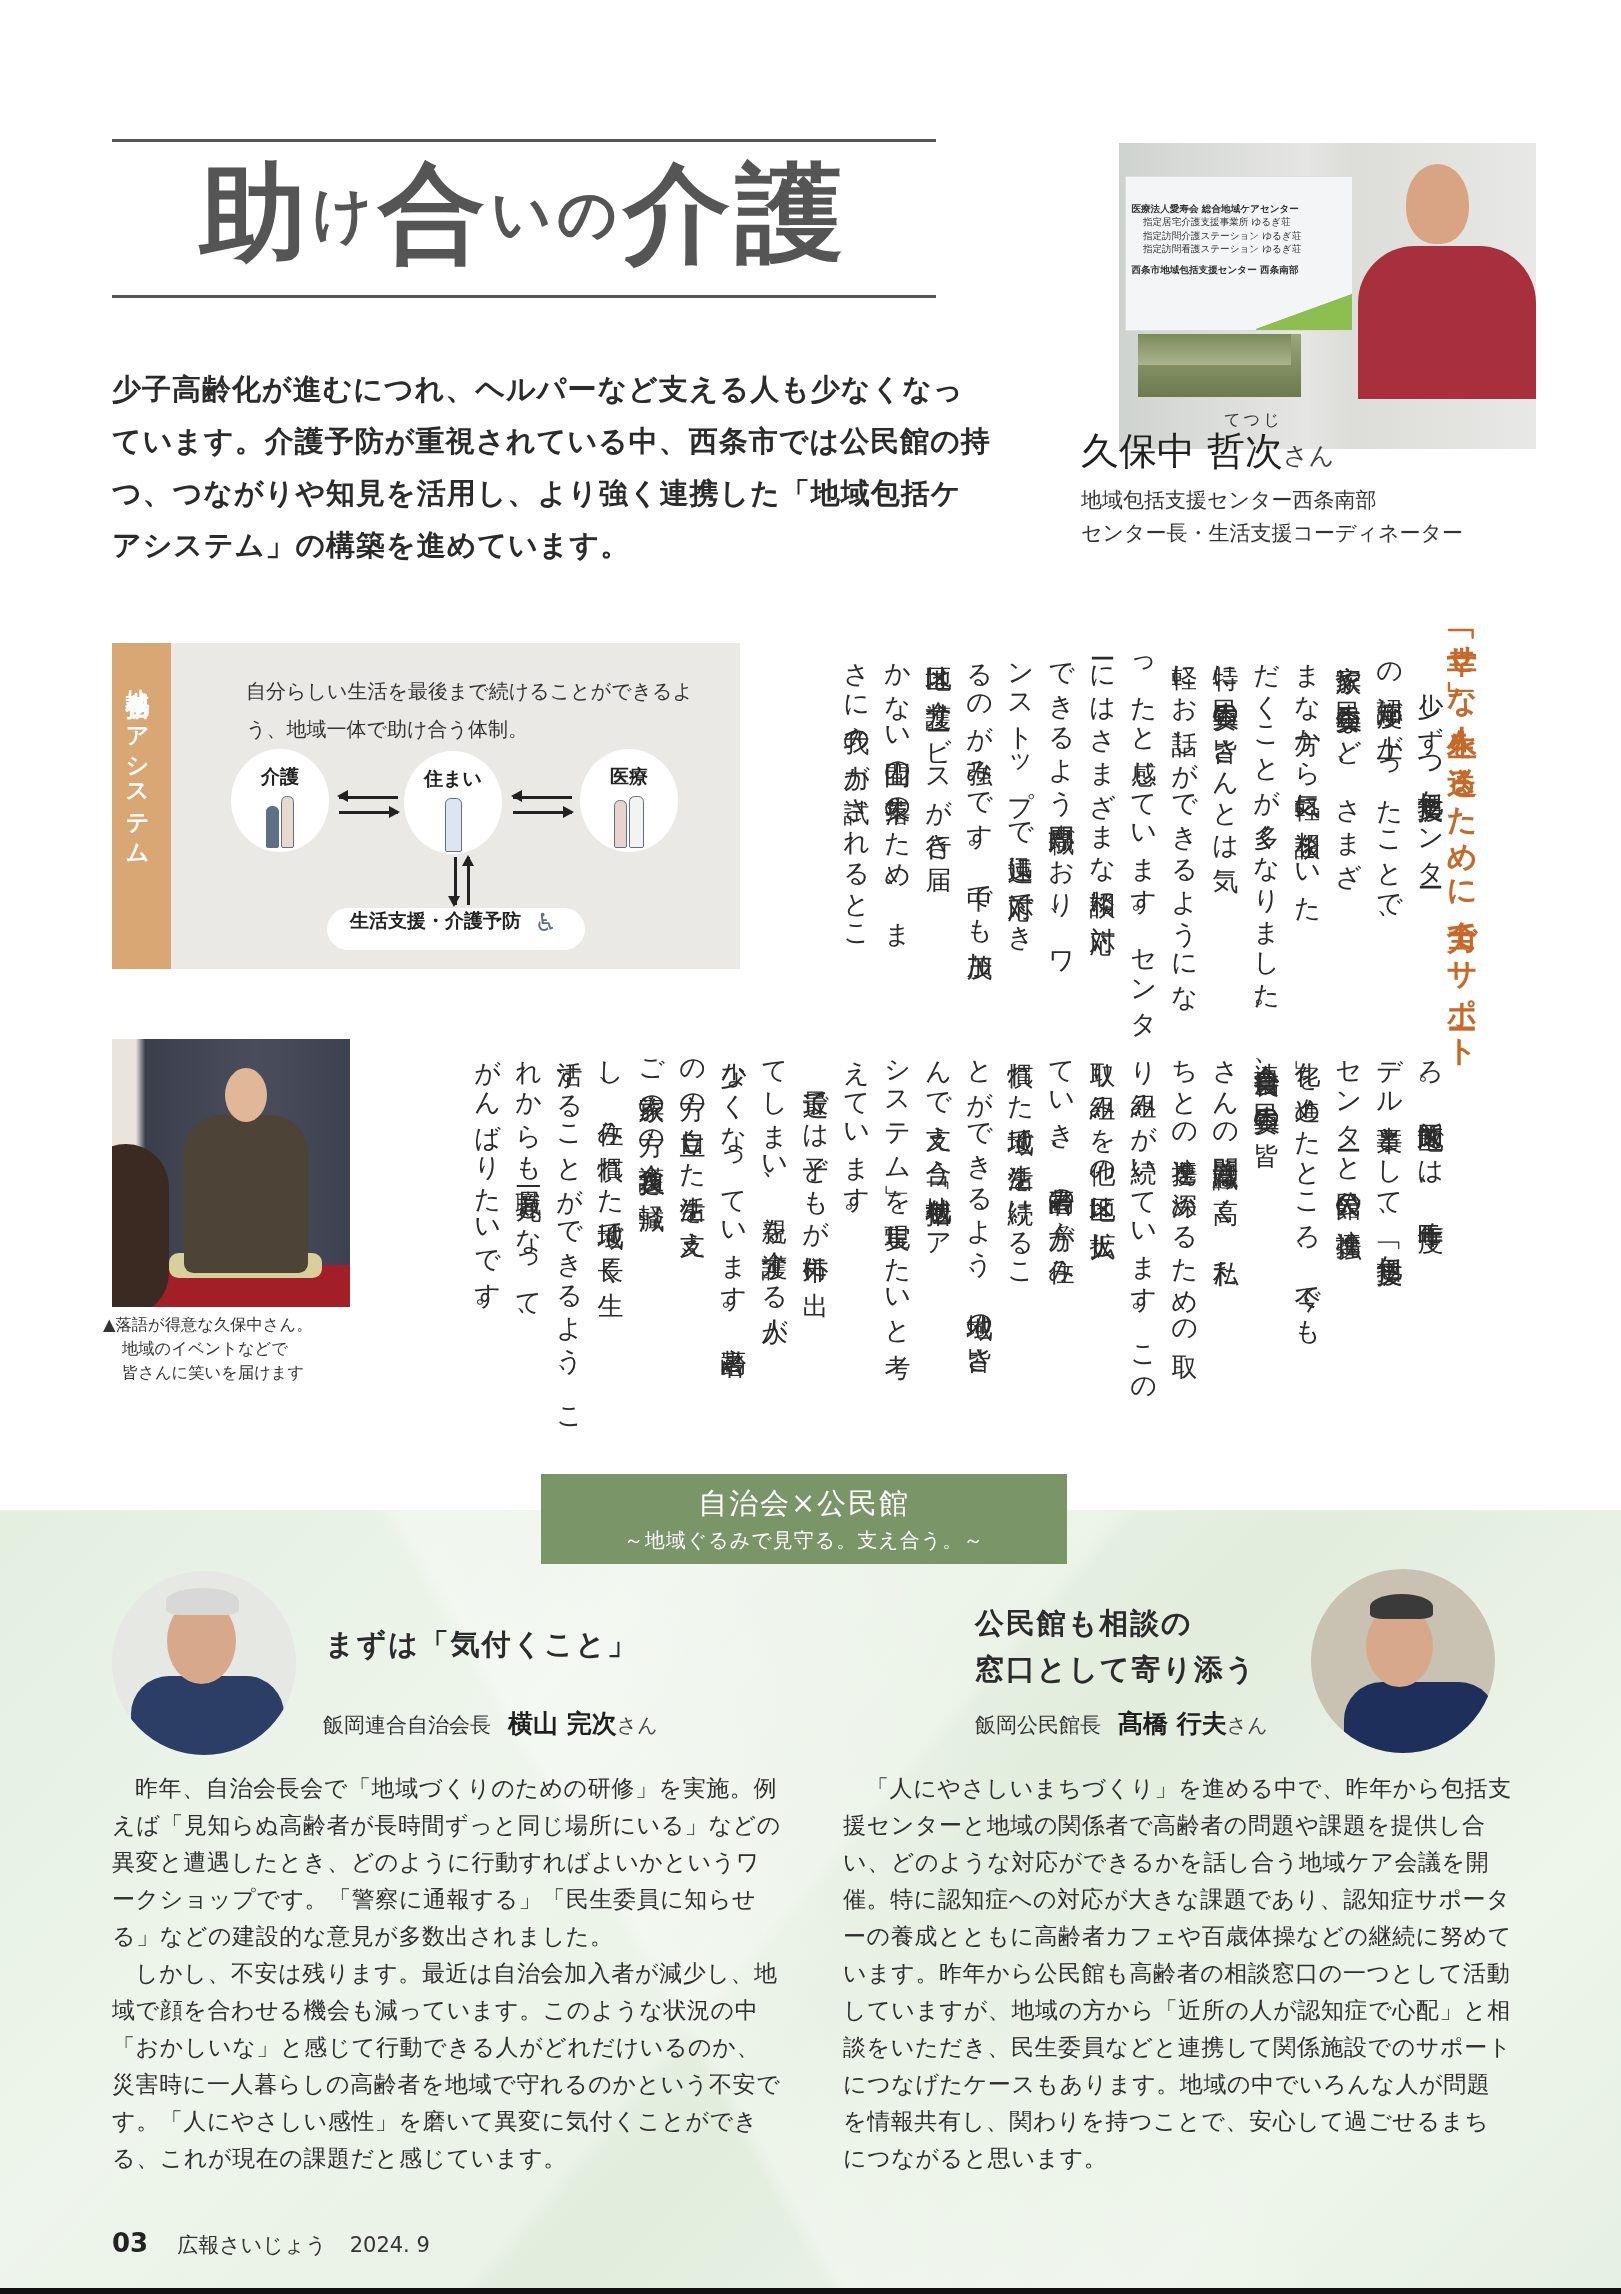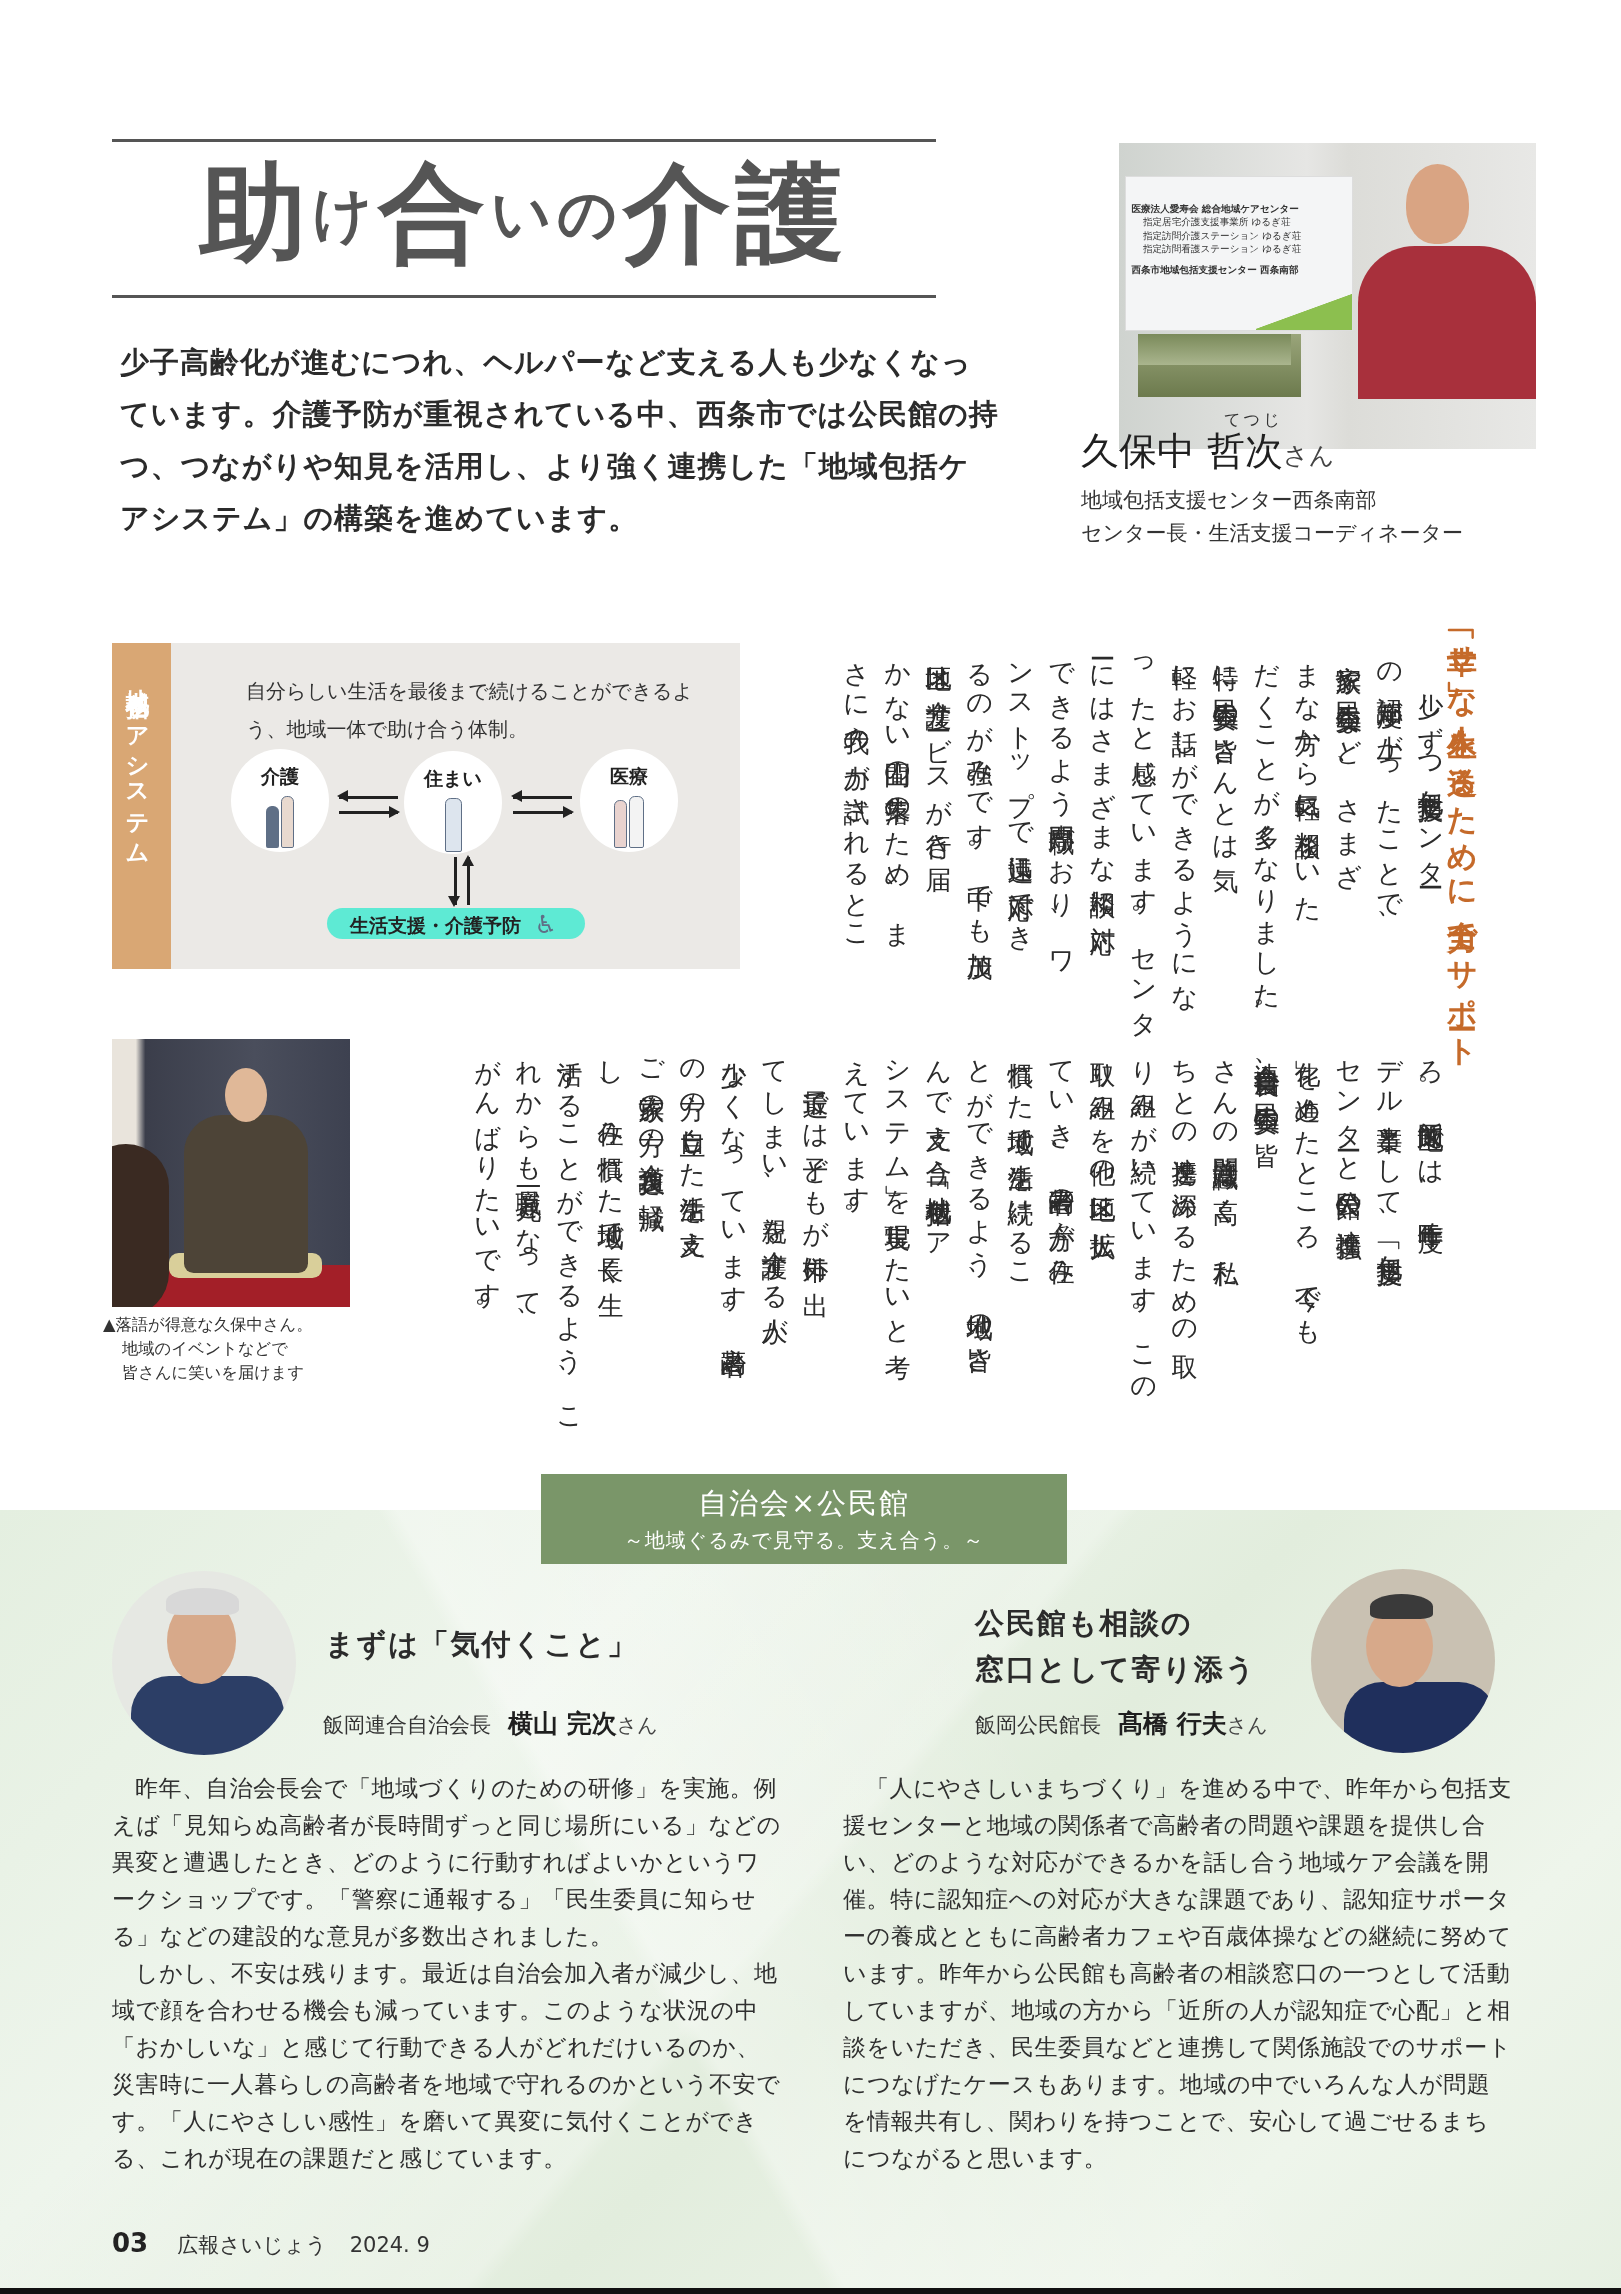--- a/index.html
+++ b/index.html
@@ -7,22 +7,22 @@
   body { position: relative; font-family: "DejaVu Sans", "Liberation Sans", sans-serif; color: #333; }
 
   
   .title-rule { position: absolute; left: 112px; width: 824px; height: 2.9px; background: #555; }
   .title { position: absolute; left: 112px; top: 143px; width: 824px; height: 143px;
            display: flex; align-items: center; justify-content: center;
            font-family: "DejaVu Sans", sans-serif; font-weight: bold; color: #555;
            font-size: 107px; letter-spacing: 5.7px; }
   .title .small { font-size: 59px; }
 
-  .lead { position: absolute; left: 112px; top: 336px; width: 879px;
-          font-size: 29px; line-height: 52px; color: #2b2b2b; font-weight: bold; letter-spacing: 1px; margin-left: 8px; }
+  .lead { position: absolute; left: 112px; top: 363px; width: 879px;
+          font-size: 29px; line-height: 52px; color: #2b2b2b; font-weight: bold; letter-spacing: 1px; }
 
   
   .profile-photo { position: absolute; left: 1119px; top: 143px; width: 417px; height: 306px;
           background: linear-gradient(90deg, #cfd3cf 0%, #e6e6e4 45%, #dcdcd8 55%, #e8e8e6 100%);
           overflow: hidden; }
   .sign { position: absolute; left: 5.7px; top: 33px; width: 228px; height: 155px; background: #f4f5f6;
           border: 1px solid #ddd; font-size: 9.6px; color: #333; padding: 25px 5.7px 0 5.7px; line-height: 13.4px; }
   .sign .green { position: absolute; right: 0; bottom: 0; width: 96px; height: 38px;
           background: linear-gradient(160deg, transparent 50%, #8cbf4f 51%); }
   .plants { position: absolute; left: 19px; top: 191px; width: 163px; height: 63px;
@@ -58,22 +58,22 @@
   .arrow-pair .a.l::before { content: ""; position: absolute; left: -1.9px; top: -5.7px;
           border-right: 11.5px solid #222; border-top: 6.7px solid transparent; border-bottom: 6.7px solid transparent; }
   .arrow-pair .a.r::after { content: ""; position: absolute; right: -1.9px; top: -5.7px;
           border-left: 11.5px solid #222; border-top: 6.7px solid transparent; border-bottom: 6.7px solid transparent; }
   .varrows { position: absolute; left: 449px; top: 213px; width: 29px; height: 48px; }
   .varrows .v { position: absolute; top: 0; width: 2.9px; height: 48px; background: #222; }
   .varrows .v.d::after { content: ""; position: absolute; left: -5.7px; bottom: -1.9px;
           border-top: 11.5px solid #222; border-left: 6.7px solid transparent; border-right: 6.7px solid transparent; }
   .varrows .v.u::before { content: ""; position: absolute; left: -5.7px; top: -1.9px;
           border-bottom: 11.5px solid #222; border-left: 6.7px solid transparent; border-right: 6.7px solid transparent; }
-  .pill { position: absolute; left: 215px; top: 265px; width: 258px; height: 31px; border-radius: 21px; background: #5eead4;
-          display: flex; align-items: flex-end; padding-left: 23px; font-size: 19px; font-weight: bold; color: #222; }
+  .pill { position: absolute; left: 215px; top: 265px; width: 258px; height: 42px; border-radius: 21px; background: #ffffff;
+          display: flex; align-items: flex-start; padding-left: 23px; font-size: 19px; font-weight: bold; color: #222; }
 
   
   .vcol-wrap { position: absolute; writing-mode: vertical-rl; font-family: "DejaVu Serif", "Liberation Serif", serif;
           font-size: 26px; color: #2b2b2b; }
   .vline { display: block; line-height: 41px; letter-spacing: 2.1px; white-space: nowrap; }
   .vhead { position: absolute; left: 1443px; top: 619px; writing-mode: vertical-rl; color: #c56a2a;
           font-weight: bold; font-size: 30px; letter-spacing: 2.9px; line-height: 38px; }
 
   
   .rakugo { position: absolute; left: 112px; top: 1039px; width: 238px; height: 268px; overflow: hidden;

